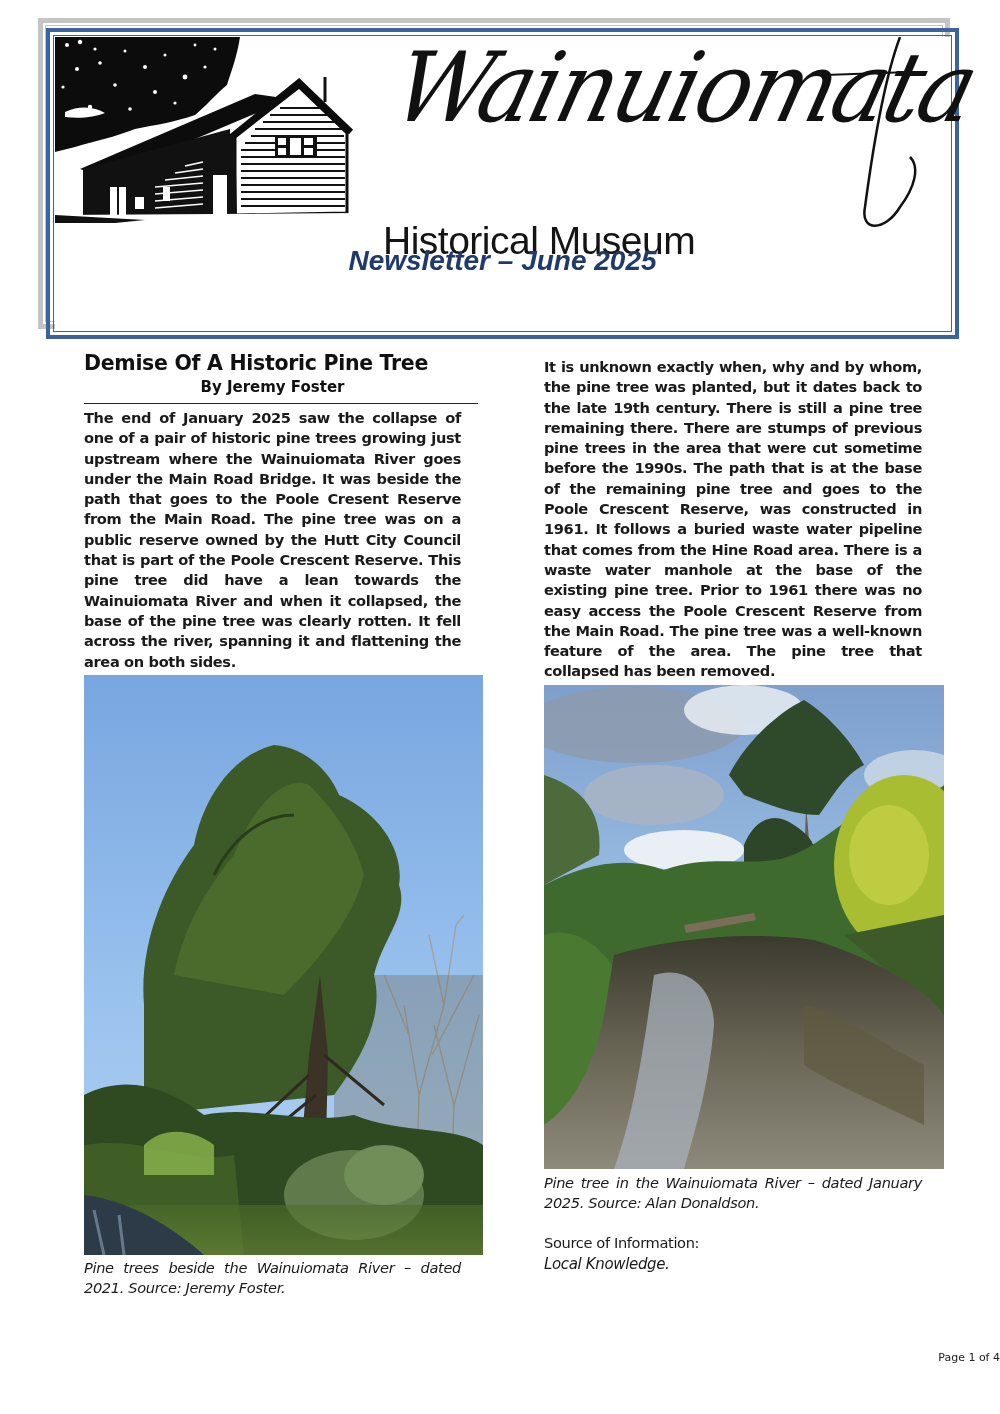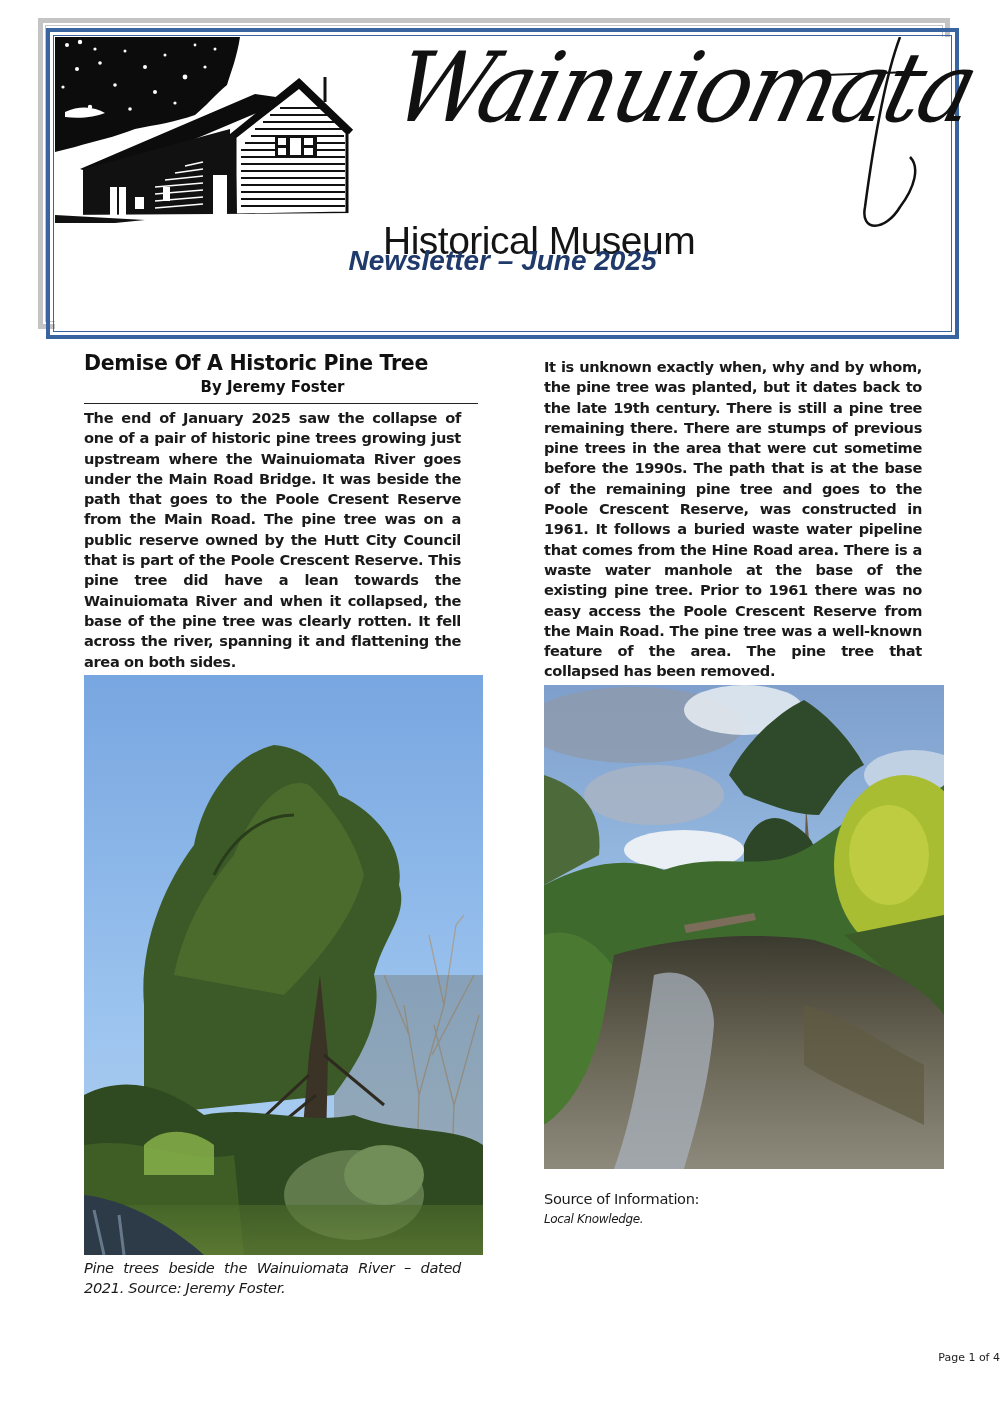--- a/index.html
+++ b/index.html
@@ -79,21 +79,21 @@
     font-family: "DejaVu Sans", sans-serif; font-style: italic; font-size: 14.6px;
     line-height: 20.3px; color: #1a1a1a; text-align: justify; letter-spacing: -0.35px;
   }
   .col-left .caption { margin-top: 3px; }
   .col-right .caption { margin-top: 4px; }
   .source-label {
     font-family: "DejaVu Sans", sans-serif; font-size: 14.6px; line-height: 20.3px;
     color: #1a1a1a; margin-top: 20px; letter-spacing: -0.35px;
   }
   .source-value {
-    font-family: "DejaVu Sans", sans-serif; font-style: italic; font-size: 12px;
+    font-family: "DejaVu Sans", sans-serif; font-style: italic; font-size: 15px;
     line-height: 20.3px; color: #1a1a1a; letter-spacing: -0.35px;
   }
 
   .page-footer {
     position: absolute; left: 0; right: 0; top: 1351px; text-align: right;
     font-family: "DejaVu Sans", sans-serif; font-size: 11px; color: #222;
   }
 </style>
 </head>
 <body>
@@ -282,17 +282,18 @@
 
     <path d="M0,250 C30,240 60,260 80,300 L60,420 L0,440 Z" fill="#4a7a32"></path>
 
     <path d="M300,250 L400,230 L400,350 L360,300 Z" fill="#3c5b28"></path>
 
     <path d="M70,270 C120,255 200,245 270,255 C320,270 380,300 400,330 L400,484 L0,484 L0,440 C30,420 50,380 60,330 Z" fill="url(#water2)"></path>
     <path d="M110,290 C140,280 170,300 170,340 C165,400 150,450 140,484 L70,484 C90,430 100,360 110,290 Z" fill="#a7b0bb" opacity="0.75"></path>
     <path d="M260,320 C300,330 340,360 380,380 L380,440 C340,420 290,400 260,380 Z" fill="#5e5a40" opacity="0.7"></path>
   </svg>
 
+  <p class="caption">Pine tree in the Wainuiomata River – dated January 2025. Source: Alan Donaldson.</p>
   <div class="source-label">Source of Information:</div>
   <div class="source-value">Local Knowledge.</div>
 </div>
 
 <div class="page-footer">Page 1 of 4</div>
 
 </body></html>

